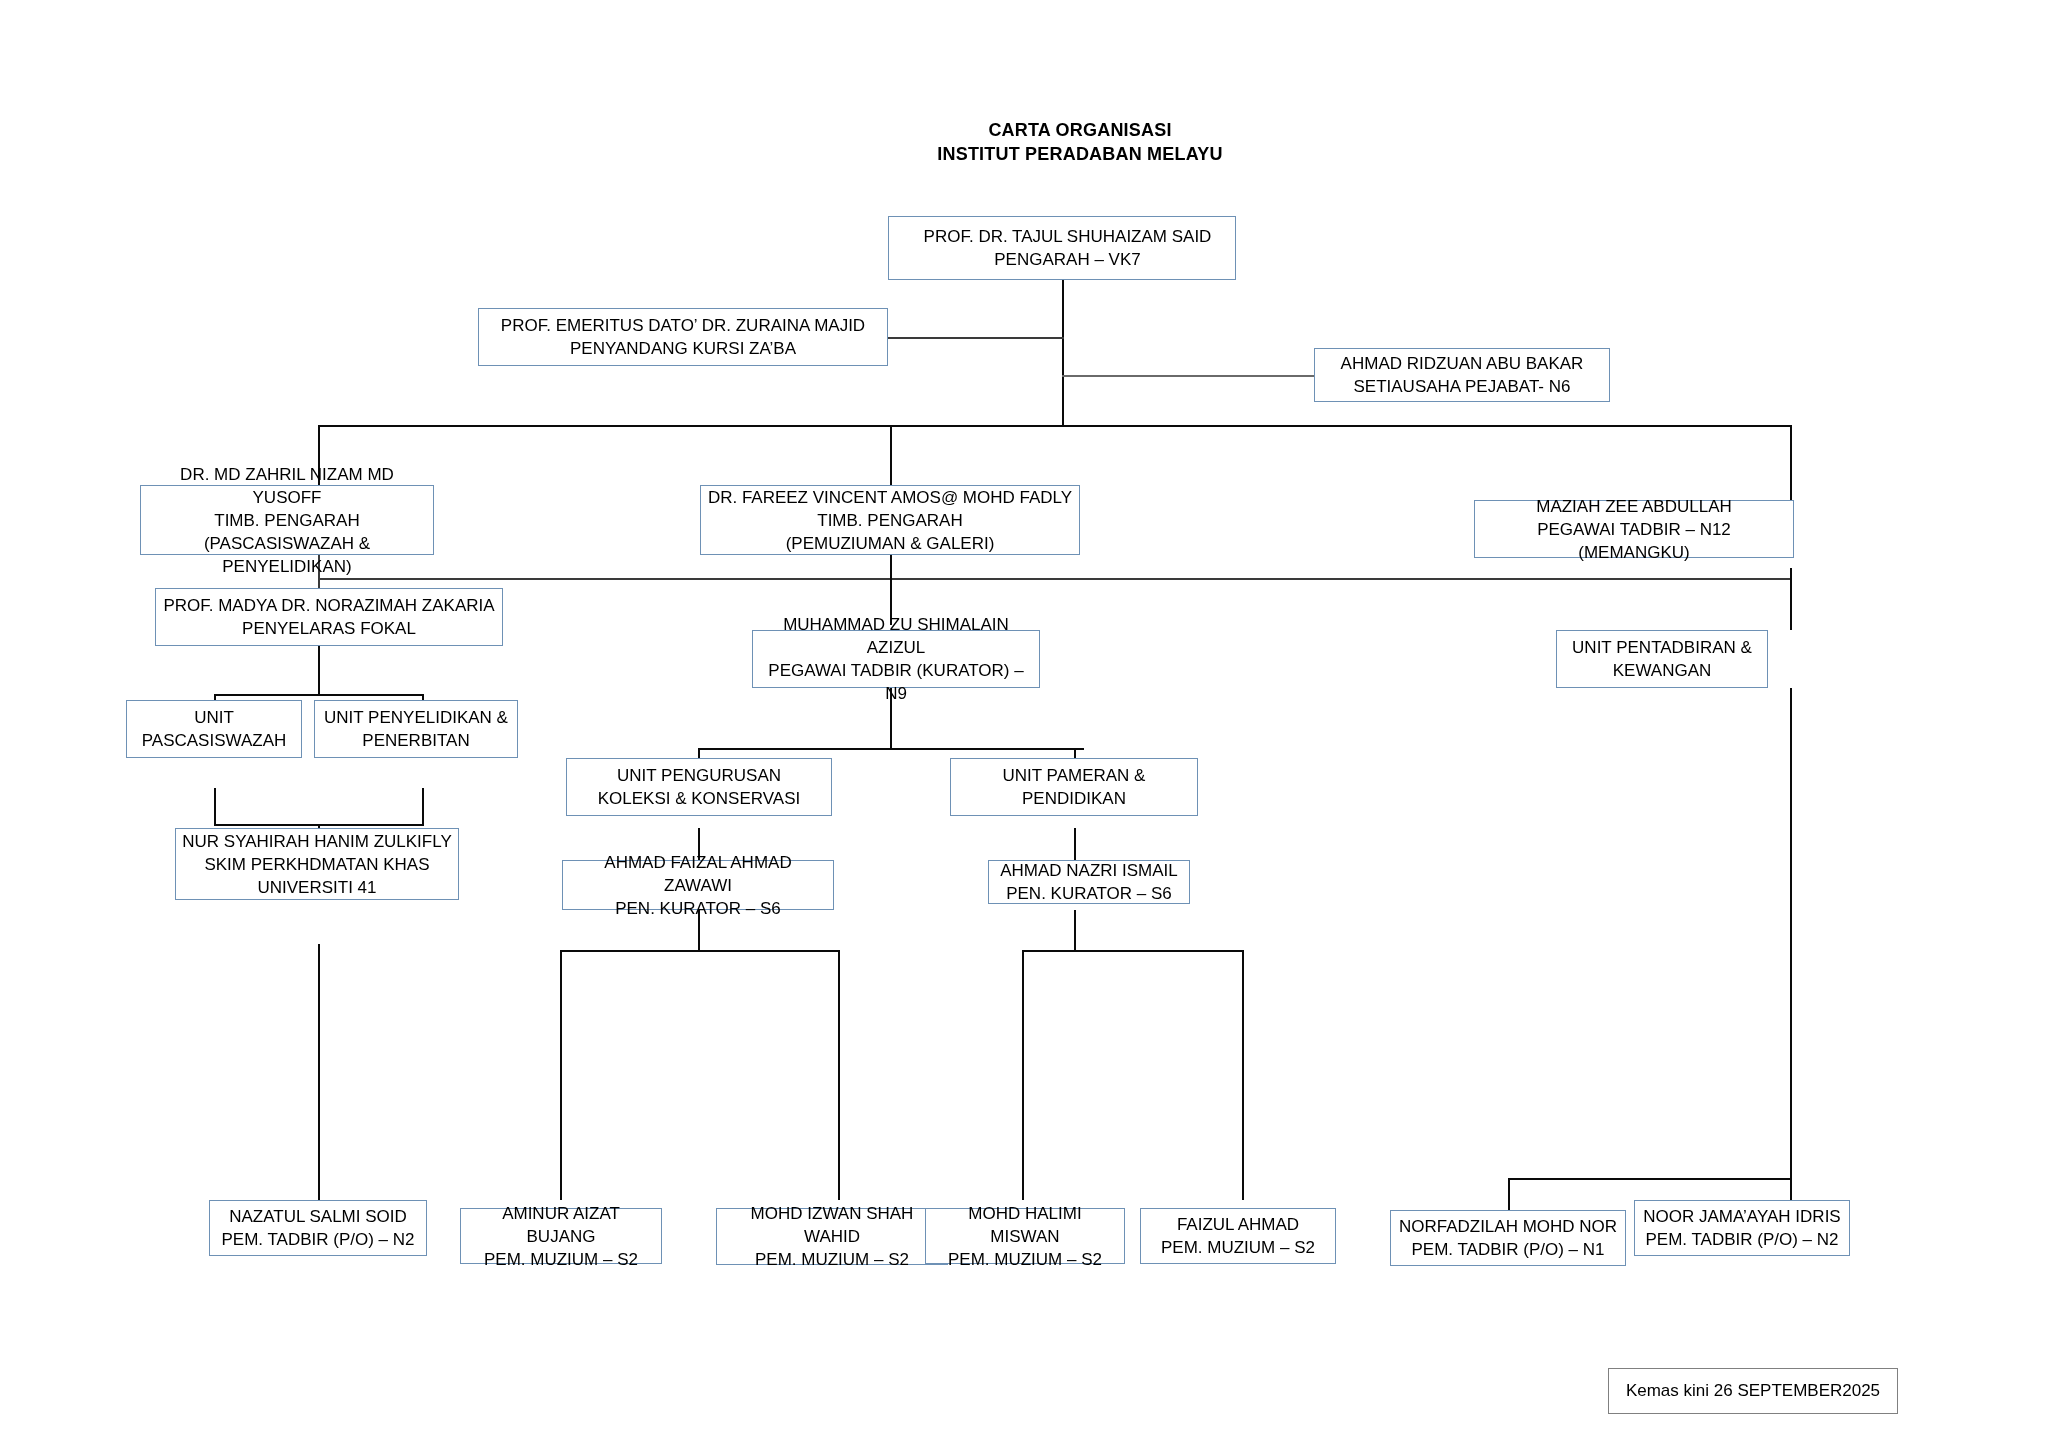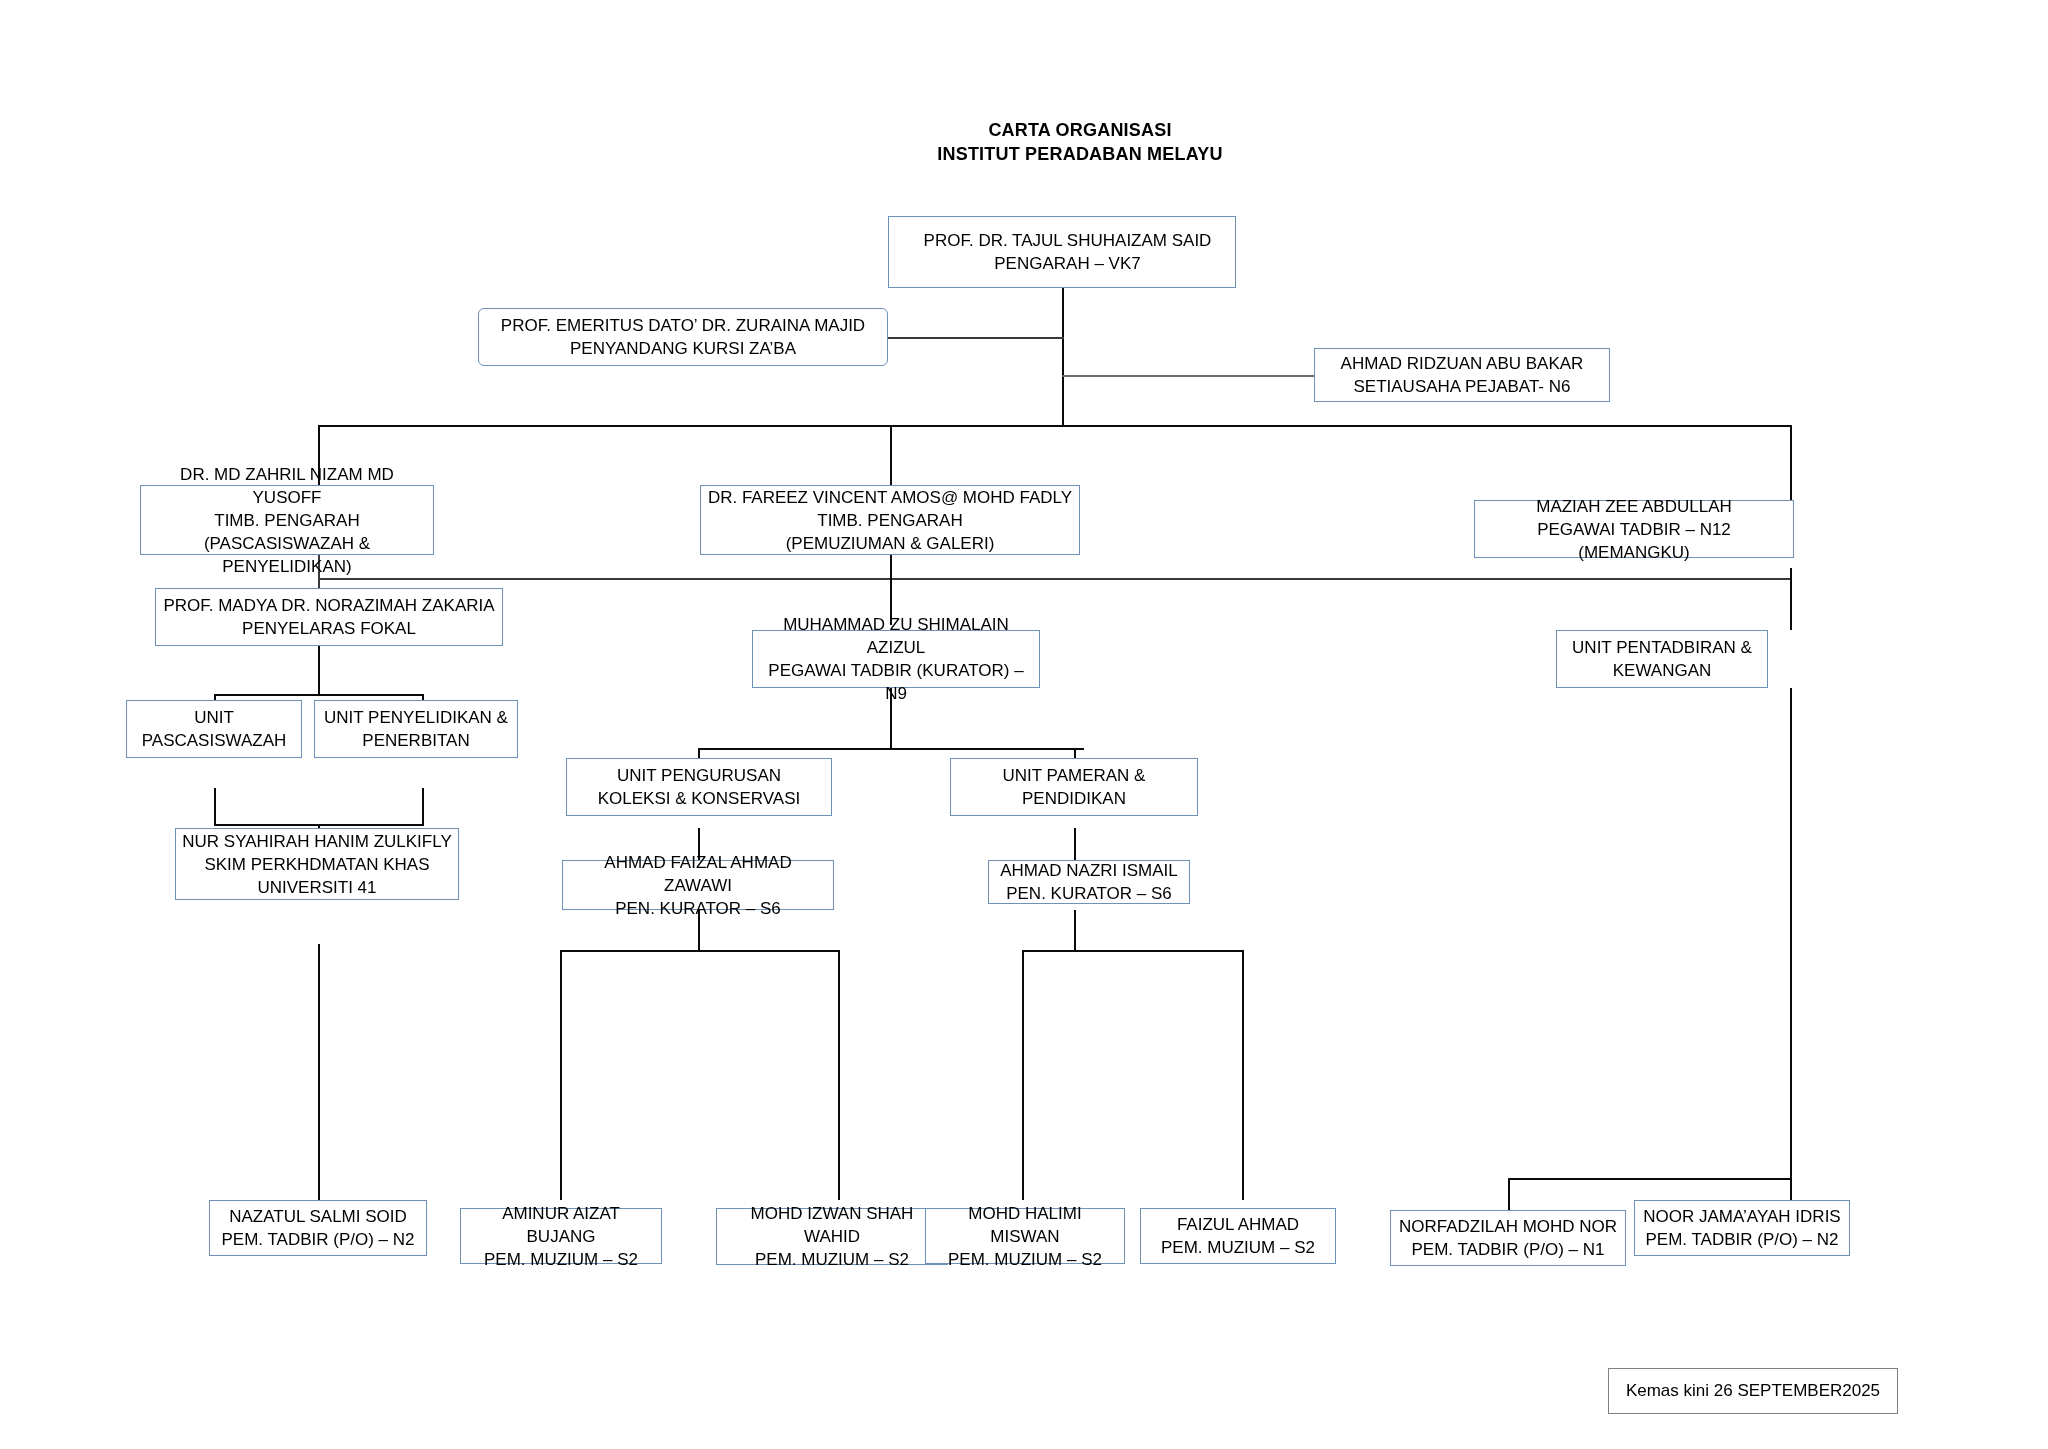--- a/index.html
+++ b/index.html
@@ -132,24 +132,24 @@
   <div class="vline" style="left:1074px; top:910px; height:40px;"></div>
   <div class="hline" style="left:1022px; top:950px; width:220px;"></div>
   <div class="vline" style="left:1022px; top:950px; height:250px;"></div>
   <div class="vline" style="left:1242px; top:950px; height:250px;"></div>
 
   <div class="vline" style="left:1790px; top:688px; height:490px;"></div>
   <div class="hline" style="left:1508px; top:1178px; width:284px;"></div>
   <div class="vline" style="left:1508px; top:1178px; height:32px;"></div>
   <div class="vline" style="left:1790px; top:1178px; height:32px;"></div>
 
-  <div class="node" style="left:888px; top:216px; width:348px; height:72px;padding-left:17px;">PROF. DR. TAJUL SHUHAIZAM SAID
+  <div class="node" style="left:888px; top:216px; width:348px; height:64px;padding-left:17px;">PROF. DR. TAJUL SHUHAIZAM SAID
 PENGARAH – VK7</div>
 
-  <div class="node" style="left:478px; top:308px; width:410px; height:58px;border-radius:6px;">PROF. EMERITUS DATO’ DR. ZURAINA MAJID
+  <div class="node" style="left:478px; top:308px; width:410px; height:58px;">PROF. EMERITUS DATO’ DR. ZURAINA MAJID
 PENYANDANG KURSI ZA’BA</div>
 
   <div class="node" style="left:1314px; top:348px; width:296px; height:54px;">AHMAD RIDZUAN ABU BAKAR
 SETIAUSAHA PEJABAT- N6</div>
 
   <div class="node" style="left:140px; top:485px; width:294px; height:70px;">DR. MD ZAHRIL NIZAM MD YUSOFF
 TIMB. PENGARAH
 (PASCASISWAZAH &amp; PENYELIDIKAN)</div>
 
   <div class="node" style="left:700px; top:485px; width:380px; height:70px;">DR. FAREEZ VINCENT AMOS@ MOHD FADLY

